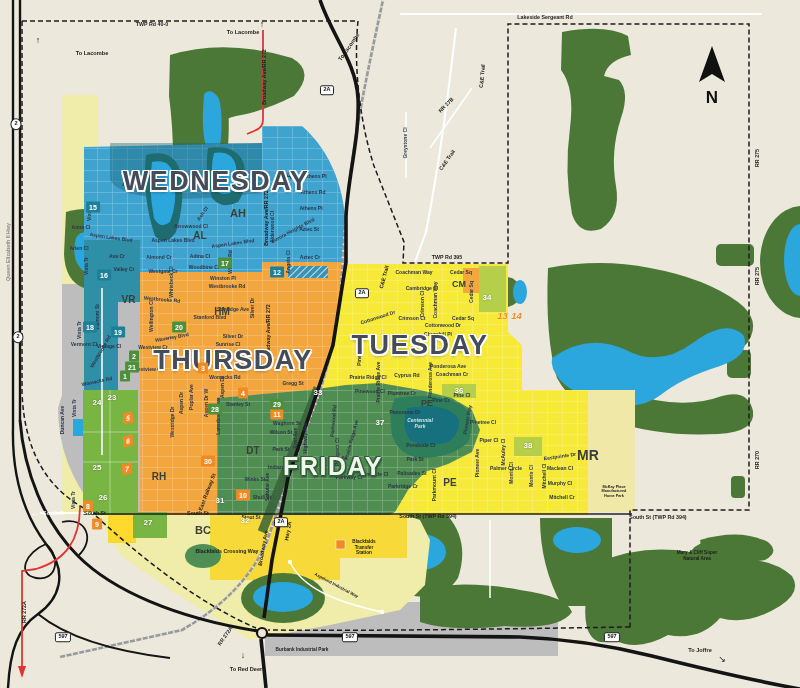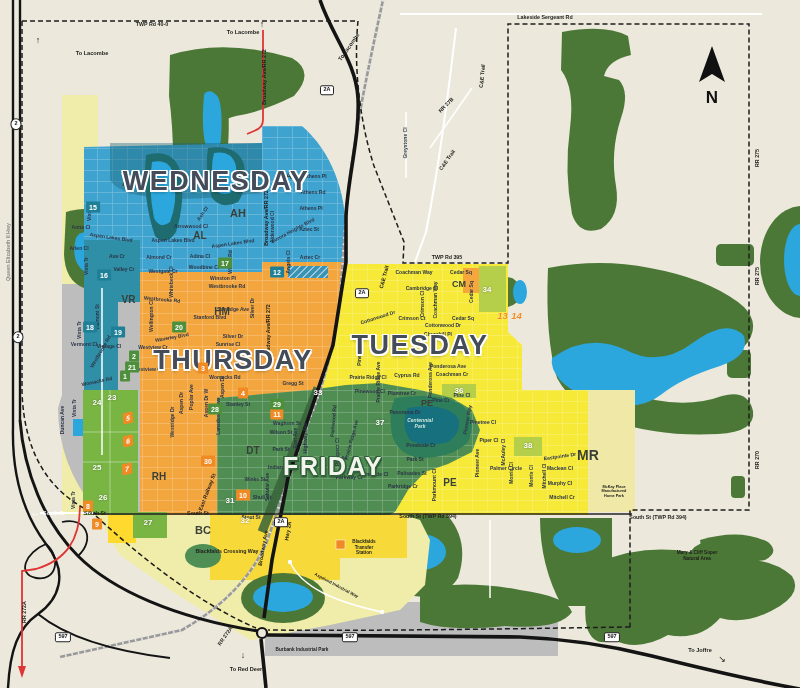--- a/index.html
+++ b/index.html
@@ -374,24 +374,24 @@
       <span class="badge b-g" style="left: 179px; top: 327px;">20</span>
       <span class="badge b-g" style="left: 132px; top: 367px;">21</span>
       <span class="badge b-p" style="left: 112px; top: 398px;">23</span>
       <span class="badge b-p" style="left: 97px; top: 403px;">24</span>
       <span class="badge b-p" style="left: 97px; top: 468px;">25</span>
       <span class="badge b-p" style="left: 103px; top: 498px;">26</span>
       <span class="badge b-p" style="left: 148px; top: 523px;">27</span>
       <span class="badge b-g" style="left: 215px; top: 409px;">28</span>
       <span class="badge b-g" style="left: 277px; top: 404px;">29</span>
       <span class="badge b-o" style="left: 208px; top: 461px;">30</span>
-      <span class="badge b-p" style="left: 230px; top: 501px;">31</span>
+      <span class="badge b-p" style="left: 220px; top: 501px;">31</span>
       <span class="badge b-p" style="left: 245px; top: 521px;">32</span>
       <span class="badge b-p" style="left: 318px; top: 393px;">33</span>
-      <span class="badge b-p" style="left: 487px; top: 290px;">34</span>
+      <span class="badge b-p" style="left: 487px; top: 298px;">34</span>
       <span class="badge b-p" style="left: 459px; top: 391px;">36</span>
       <span class="badge b-p" style="left: 380px; top: 423px;">37</span>
       <span class="badge b-p" style="left: 528px; top: 446px;">38</span>
       <span class="shield sh-oval" style="left: 16px; top: 124px;">2</span>
       <span class="shield sh-oval" style="left: 18px; top: 337px;">2</span>
       <span class="shield" style="left: 327px; top: 90px;">2A</span>
       <span class="shield" style="left: 362px; top: 293px;">2A</span>
       <span class="shield" style="left: 281px; top: 522px;">2A</span>
       <span class="shield" style="left: 63px; top: 637px;">597</span>
       <span class="shield" style="left: 350px; top: 637px;">597</span>

